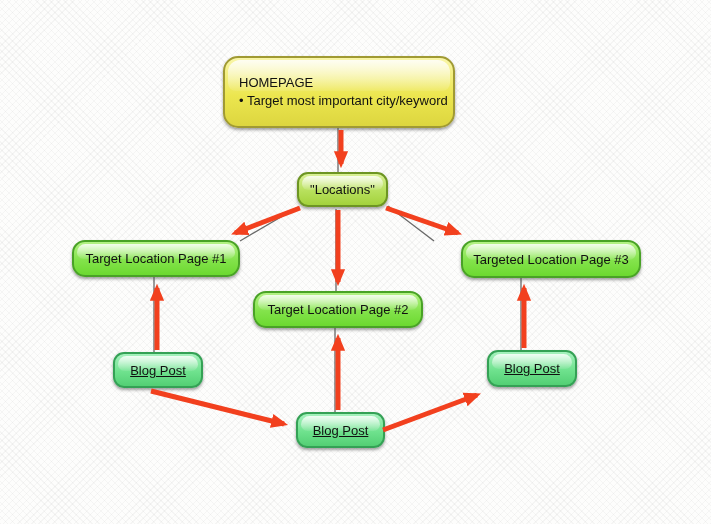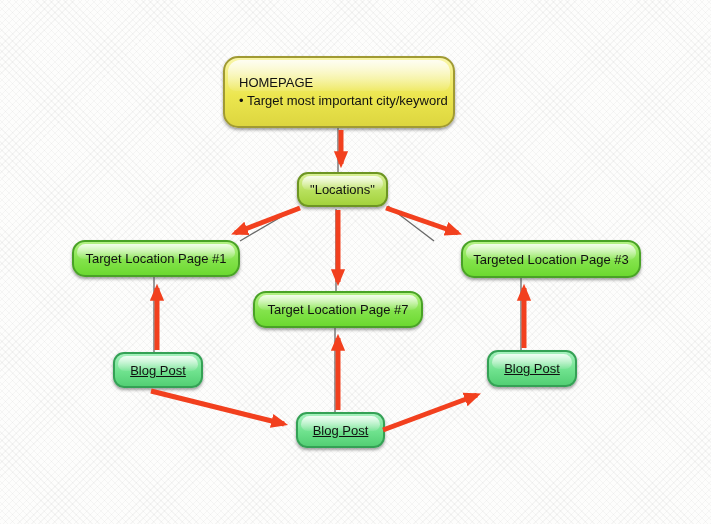--- a/index.html
+++ b/index.html
@@ -92,21 +92,21 @@
 
   <div class="node locations">
     <div class="node-label">"Locations"</div>
   </div>
 
   <div class="node page page1">
     <div class="node-label">Target Location Page #1</div>
   </div>
 
   <div class="node page page2">
-    <div class="node-label">Target Location Page #7</div>
+    <div class="node-label">Target Location Page #2</div>
   </div>
 
   <div class="node page page3">
     <div class="node-label">Targeted Location Page #3</div>
   </div>
 
   <div class="node blog blogL">
     <div class="node-label">Blog Post</div>
   </div>
 

